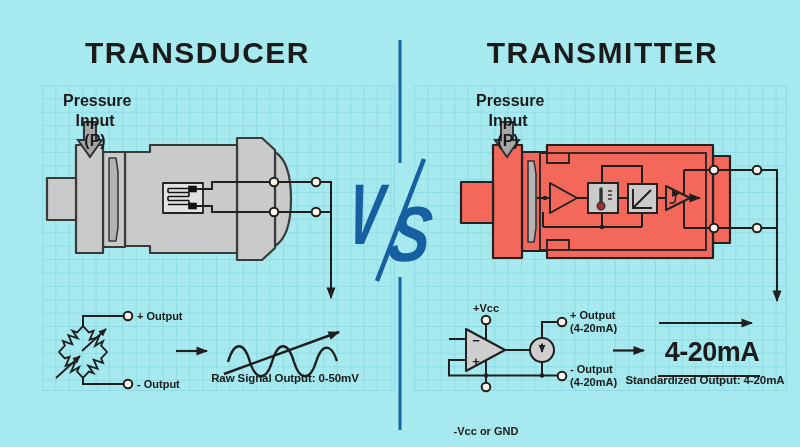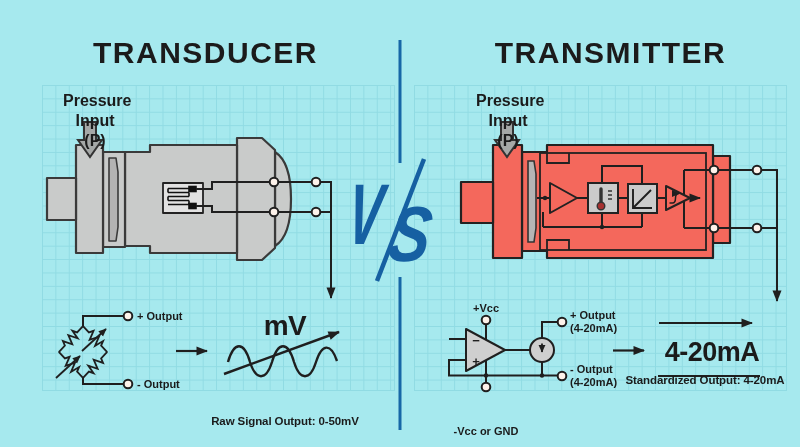--- a/index.html
+++ b/index.html
@@ -17,21 +17,21 @@
     background-size:13.4px 13.4px;
     border-right:1px solid #90dbe3;
     border-bottom:1px solid #90dbe3;
   }
   #grid-left{left:42px; width:352px;}
   #grid-right{left:414px; width:372px;}
   svg{position:absolute; left:0; top:0;}
   .txt{position:absolute; z-index:3; line-height:1.2;}
   .title{
     width:395px; top:35px; text-align:center;
-    font-size:30px; font-weight:bold; letter-spacing:1.5px; color:#1b1b1b;padding-left:8px;
+    font-size:30px; font-weight:bold; letter-spacing:1.5px; color:#1b1b1b;
   }
   #title-left{left:0;}
   #title-right{left:405px;}
   .pressure{
     width:64px; text-align:center; font-size:16px; font-weight:bold; line-height:1.25;
   }
   .lbl{font-size:11px; font-weight:bold;}
   .cap{font-size:11.5px; font-weight:bold; text-align:center; letter-spacing:-0.1px;}
   .bigunit{font-weight:bold; text-align:center; letter-spacing:-0.5px;}
   #mv-label{left:255px; top:309px; width:60px; font-size:28px;}
@@ -203,22 +203,21 @@
 
   <div class="txt title" id="title-left">TRANSDUCER</div>
   <div class="txt title" id="title-right">TRANSMITTER</div>
 
   <div class="txt pressure" style="left:63px; top:91px;">Pressure Input (P)</div>
   <div class="txt pressure" style="left:476px; top:91px;">Pressure Input (P)</div>
 
   <div class="txt lbl" style="left:137px; top:310px;">+ Output</div>
   <div class="txt lbl" style="left:137px; top:378px;">- Output</div>
 
-  <div class="txt bigunit" id="mv-label">mV</div>
-  <div class="txt cap" style="left:160px; top:372px; width:250px;margin-top:43px;">Raw Signal Output: 0-50mV</div>
+  <div class="txt cap" style="left:160px; top:372px; width:250px;">Raw Signal Output: 0-50mV</div>
 
   <div class="txt lbl" style="left:456px; top:302px; width:60px; text-align:center;">+Vcc</div>
   <div class="txt lbl" style="left:436px; top:394px; width:100px; text-align:center;margin-top:31px;">-Vcc or GND</div>
 
   <div class="txt lbl" style="left:570px; top:309px;">+ Output</div>
   <div class="txt lbl" style="left:570px; top:322px;">(4-20mA)</div>
   <div class="txt lbl" style="left:570px; top:363px;">- Output</div>
   <div class="txt lbl" style="left:570px; top:376px;">(4-20mA)</div>
 
   <div class="txt bigunit" id="ma-label">4-20mA</div>

